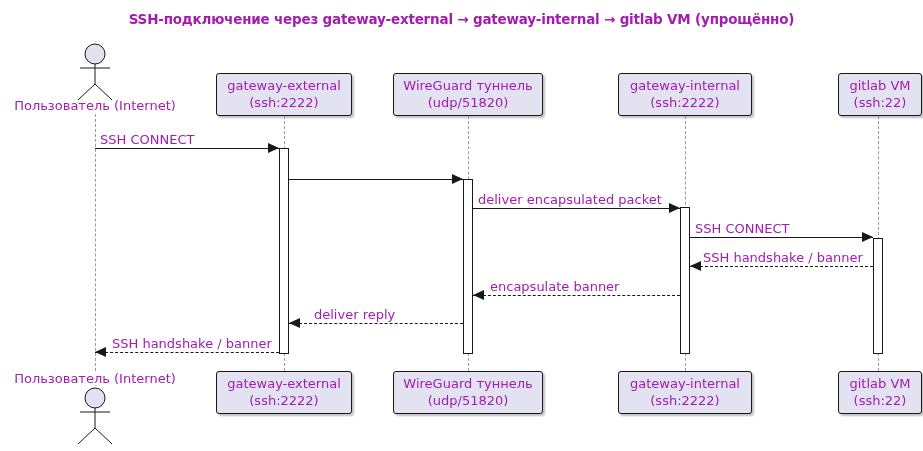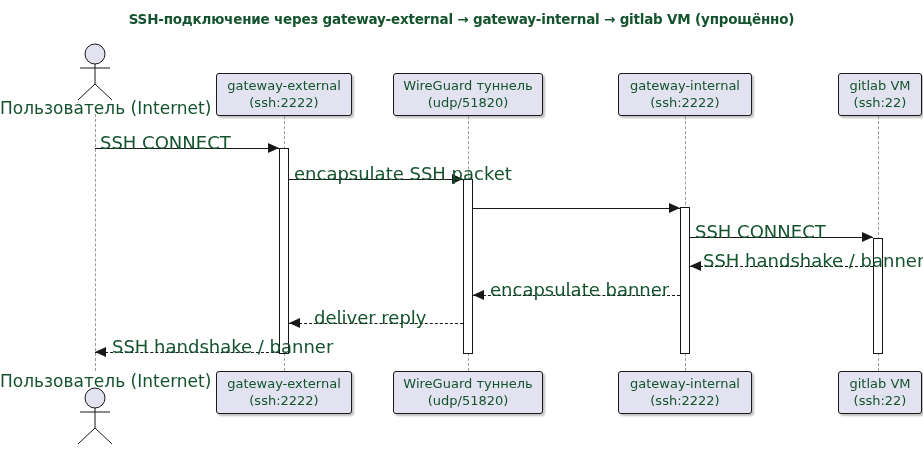--- a/index.html
+++ b/index.html
@@ -2,21 +2,21 @@
 <html><head>
 <meta charset="utf-8">
 <style>
   html, body { margin: 0; padding: 0; background: #ffffff; }
   #diagram {
     position: relative;
     width: 923px;
     height: 451px;
     background: #ffffff;
     font-family: "DejaVu Sans", sans-serif;
-    color: #14532d;
+    color: #a21caf;
     overflow: hidden;
   }
   .title {
     position: absolute;
     top: 11px; left: 0; width: 923px;
     text-align: center;
     font-size: 13.5px;
     font-weight: bold;
     letter-spacing: -0.2px;
   }
@@ -60,29 +60,29 @@
     position: absolute;
     width: 0; height: 0;
     border-top: 5px solid transparent;
     border-bottom: 5px solid transparent;
     z-index: 3;
   }
   .msg-head.right { border-left: 11px solid #181818; }
   .msg-head.left  { border-right: 11px solid #181818; }
   .msg-label {
     position: absolute;
-    font-size: 18px;
+    font-size: 13px;
     white-space: nowrap;
     z-index: 4;
   }
   .actor-label {
     position: absolute;
     left: 0; width: 190px;
     text-align: center;
-    font-size: 17px;
+    font-size: 13px;
     white-space: nowrap;
     z-index: 2;
   }
   .actor-figure { position: absolute; z-index: 2; }
 </style>
 </head>
 <body>
 
 <div id="diagram">
 
@@ -122,24 +122,24 @@
 
   <div class="activation" style="left:279px; top:148px; height:204px;"></div>
   <div class="activation" style="left:463px; top:179px; height:173px;"></div>
   <div class="activation" style="left:680px; top:207px; height:145px;"></div>
   <div class="activation" style="left:873px; top:238px; height:114px;"></div>
 
   <div class="msg-label" style="left:100px; top:132px;">SSH CONNECT</div>
   <div class="msg-line" style="left:95px; top:148px; width:184px;"></div>
   <div class="msg-head right" style="left:268px; top:143px;"></div>
 
-  <div class="msg-label" style="left:294px; top:163px;">encapsulate SSH packet</div>
   <div class="msg-line" style="left:289px; top:179px; width:174px;"></div>
   <div class="msg-head right" style="left:452px; top:174px;"></div>
 
+  <div class="msg-label" style="left:478px; top:192px;">deliver encapsulated packet</div>
   <div class="msg-line" style="left:473px; top:208px; width:207px;"></div>
   <div class="msg-head right" style="left:669px; top:203px;"></div>
 
   <div class="msg-label" style="left:695px; top:221px;">SSH CONNECT</div>
   <div class="msg-line" style="left:690px; top:237px; width:183px;"></div>
   <div class="msg-head right" style="left:862px; top:232px;"></div>
 
   <div class="msg-label" style="left:703px; top:250px;">SSH handshake / banner</div>
   <div class="msg-line dashed" style="left:690px; top:266px; width:183px;"></div>
   <div class="msg-head left" style="left:690px; top:261px;"></div>

